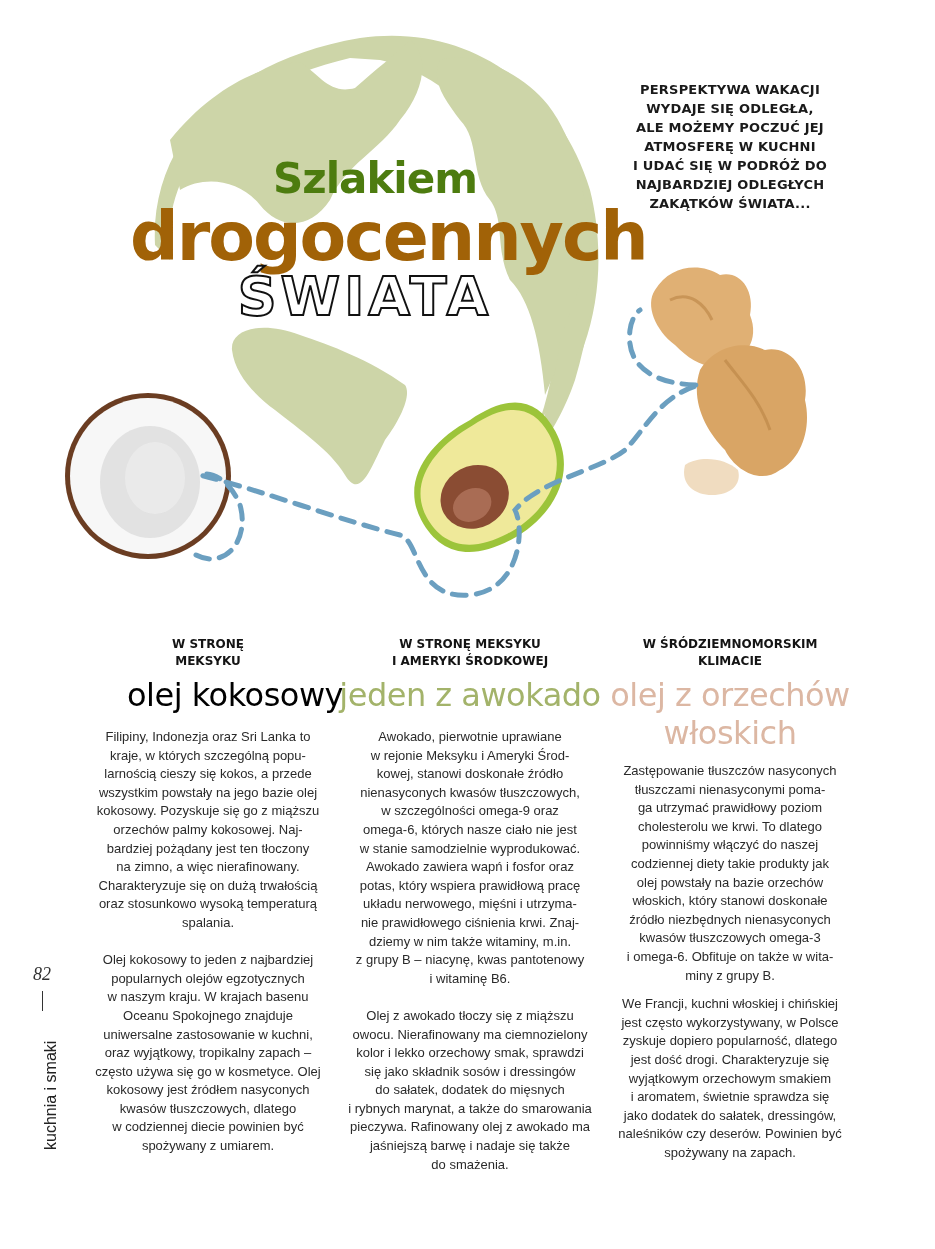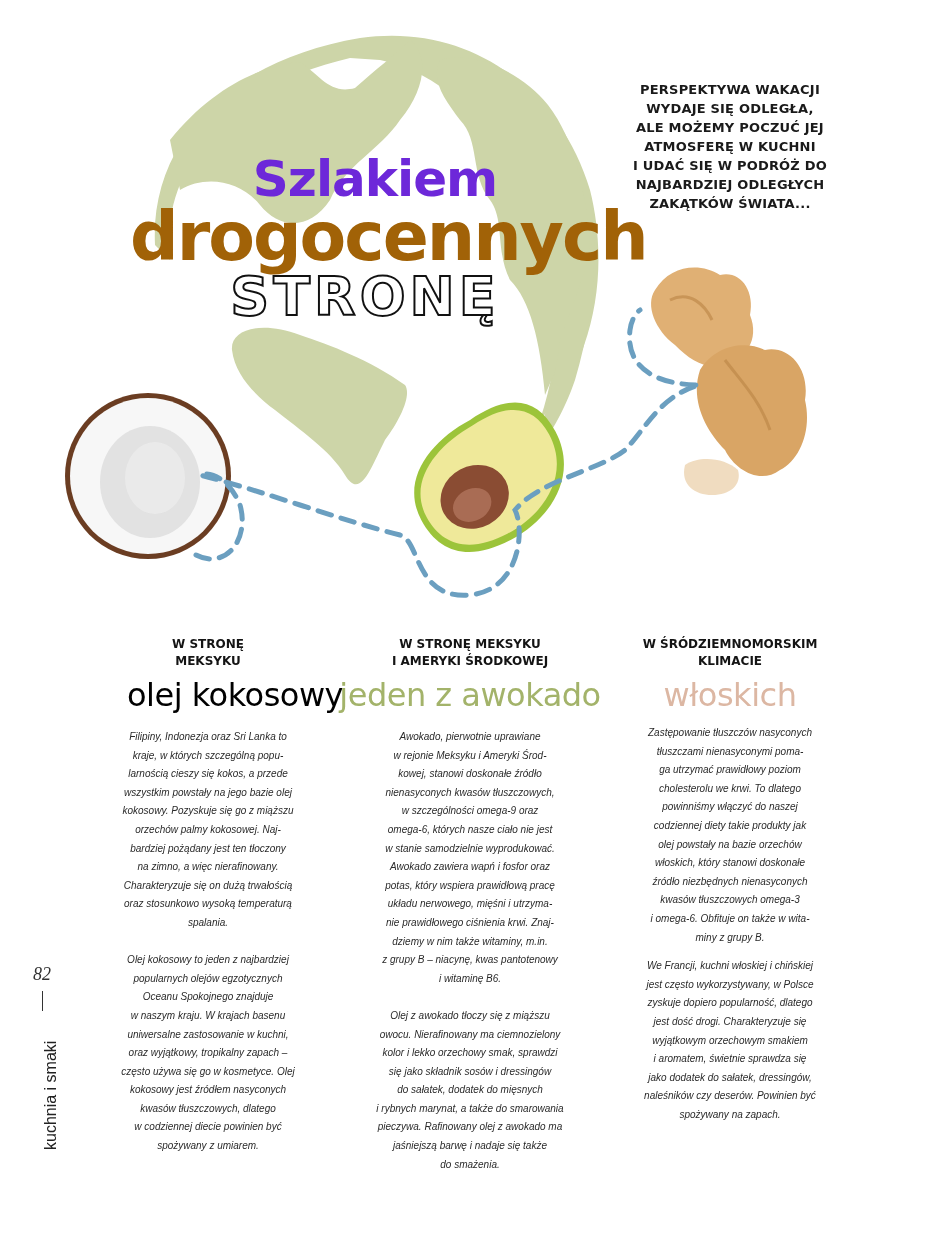--- a/index.html
+++ b/index.html
@@ -2,39 +2,39 @@
 <html><head>
   <meta charset="utf-8">
   <style>
     html, body { margin: 0; padding: 0; background: #ffffff; }
     body { width: 935px; height: 1249px; position: relative; overflow: hidden; font-family: "DejaVu Sans", sans-serif; color: #1f1f1f; }
 
     .hero { position: absolute; left: 0; top: 0; width: 935px; height: 610px; }
     .hero svg.art { position: absolute; left: 0; top: 0; }
 
     .title-block { position: absolute; left: 150px; top: 150px; width: 450px; text-align: center; }
-    .title-line1 { font-family: "DejaVu Sans", sans-serif; font-weight: bold; color: #6d28d9; font-size: 50px; line-height: 58px; letter-spacing: -1px; }
+    .title-line1 { font-family: "DejaVu Sans", sans-serif; font-weight: bold; color: #4d7c0f; font-size: 42px; line-height: 58px; letter-spacing: -1px; }
     .title-line2 { font-family: "DejaVu Sans", sans-serif; font-weight: bold; color: #a16207; font-size: 68px; line-height: 58px; letter-spacing: -2px; margin-left: -20px; margin-right: -20px; }
     .title-line3 { font-family: "DejaVu Sans", sans-serif; font-weight: bold; font-size: 54px; line-height: 62px; letter-spacing: 4px; color: #ffffff; -webkit-text-stroke: 2px #111; margin-left: -20px; }
 
     .intro { position: absolute; left: 605px; top: 80px; width: 250px; text-align: center; font-family: "DejaVu Sans", sans-serif; font-weight: bold; font-size: 13px; line-height: 19px; color: #1a1a1a; letter-spacing: 0.2px; }
     .intro span { display: block; white-space: nowrap; }
 
     .col { position: absolute; top: 636px; width: 270px; text-align: center; }
     .col.c1 { left: 73px; }
     .col.c2 { left: 335px; }
     .col.c3 { left: 595px; }
     .kicker { font-family: "DejaVu Sans", sans-serif; font-weight: bold; font-size: 12px; line-height: 17px; color: #141414; }
     .kicker span { display: block; white-space: nowrap; }
     .oil-name { font-family: "DejaVu Sans", sans-serif; font-size: 32px; line-height: 38px; margin-top: 6px; letter-spacing: -0.5px; }
     .oil-name span { display: block; white-space: nowrap; }
     .c1 .oil-name { color: #000000; text-align: right; }
     .c2 .oil-name { color: #a3b36a; }
     .c3 .oil-name { color: #dcb7a3; }
-    .body-text { font-family: "Liberation Sans", sans-serif; font-size: 10px; line-height: 18.6px; color: #2a2a2a; margin-top: 14px; font-style: italic; }
+    .body-text { font-family: "Liberation Sans", sans-serif; font-size: 13px; line-height: 18.6px; color: #2a2a2a; margin-top: 14px; }
     .body-text span { display: block; white-space: nowrap; }
     .para2 { margin-top: 18.6px; }
     .c3 .body-text { margin-top: 10px; }
 
     .folio { position: absolute; left: 22px; top: 964px; width: 40px; text-align: center; }
     .page-num { font-family: "Liberation Serif", serif; font-style: italic; font-size: 18px; color: #333; }
     .folio-rule { width: 1px; height: 20px; background: #333; margin: 6px auto 0; }
     .section-label { position: absolute; left: 42px; top: 1150px; transform: rotate(-90deg); transform-origin: left top; font-family: "Liberation Sans", sans-serif; font-size: 16px; color: #222; white-space: nowrap; }
   </style>
 </head>
@@ -71,21 +71,21 @@
       <path d="M685,465 C700,455 725,458 738,470 C742,485 730,495 712,495 C695,495 680,485 685,465 Z" fill="#f0dcc0"></path>
       <path d="M670,300 C690,290 705,305 712,320 M725,360 C740,380 760,400 770,430" stroke="#b98445" stroke-width="3" fill="none" opacity="0.6"></path>
     </g>
 
     <path d="M196,555 C225,570 250,540 240,505 C232,485 215,470 200,475 C260,490 340,520 400,535 C420,540 415,600 470,595 C520,590 525,530 515,510 C540,480 600,470 625,450 C645,430 660,395 700,385 C660,385 625,370 630,330 C632,315 640,310 640,310" stroke="#6b9fc0" stroke-width="5" stroke-dasharray="14 10" stroke-linecap="round" fill="none"></path>
   </svg>
 
   <div class="title-block">
     <div class="title-line1">Szlakiem</div>
     <div class="title-line2">drogocennych</div>
-    <div class="title-line3">STRONĘ</div>
+    <div class="title-line3">ŚWIATA</div>
   </div>
 
   <div class="intro">
     <span>PERSPEKTYWA WAKACJI</span>
     <span>WYDAJE SIĘ ODLEGŁA,</span>
     <span>ALE MOŻEMY POCZUĆ JEJ</span>
     <span>ATMOSFERĘ W KUCHNI</span>
     <span>I UDAĆ SIĘ W PODRÓŻ DO</span>
     <span>NAJBARDZIEJ ODLEGŁYCH</span>
     <span>ZAKĄTKÓW ŚWIATA...</span>
@@ -109,22 +109,22 @@
     <span>orzechów palmy kokosowej. Naj-</span>
     <span>bardziej pożądany jest ten tłoczony</span>
     <span>na zimno, a więc nierafinowany.</span>
     <span>Charakteryzuje się on dużą trwałością</span>
     <span>oraz stosunkowo wysoką temperaturą</span>
     <span>spalania.</span>
   </div>
   <div class="body-text para2">
     <span>Olej kokosowy to jeden z najbardziej</span>
     <span>popularnych olejów egzotycznych</span>
+    <span>w naszym kraju. W krajach basenu</span>
     <span>Oceanu Spokojnego znajduje</span>
-    <span>w naszym kraju. W krajach basenu</span>
     <span>uniwersalne zastosowanie w kuchni,</span>
     <span>oraz wyjątkowy, tropikalny zapach –</span>
     <span>często używa się go w kosmetyce. Olej</span>
     <span>kokosowy jest źródłem nasyconych</span>
     <span>kwasów tłuszczowych, dlatego</span>
     <span>w codziennej diecie powinien być</span>
     <span>spożywany z umiarem.</span>
   </div>
 </div>
 
@@ -164,20 +164,21 @@
     <span>do smażenia.</span>
   </div>
 </div>
 
 <div class="col c3">
   <div class="kicker">
     <span>W ŚRÓDZIEMNOMORSKIM</span>
     <span>KLIMACIE</span>
   </div>
   <div class="oil-name">
+    <span>olej z orzechów</span>
     <span>włoskich</span>
   </div>
   <div class="body-text">
     <span>Zastępowanie tłuszczów nasyconych</span>
     <span>tłuszczami nienasyconymi poma-</span>
     <span>ga utrzymać prawidłowy poziom</span>
     <span>cholesterolu we krwi. To dlatego</span>
     <span>powinniśmy włączyć do naszej</span>
     <span>codziennej diety takie produkty jak</span>
     <span>olej powstały na bazie orzechów</span>

